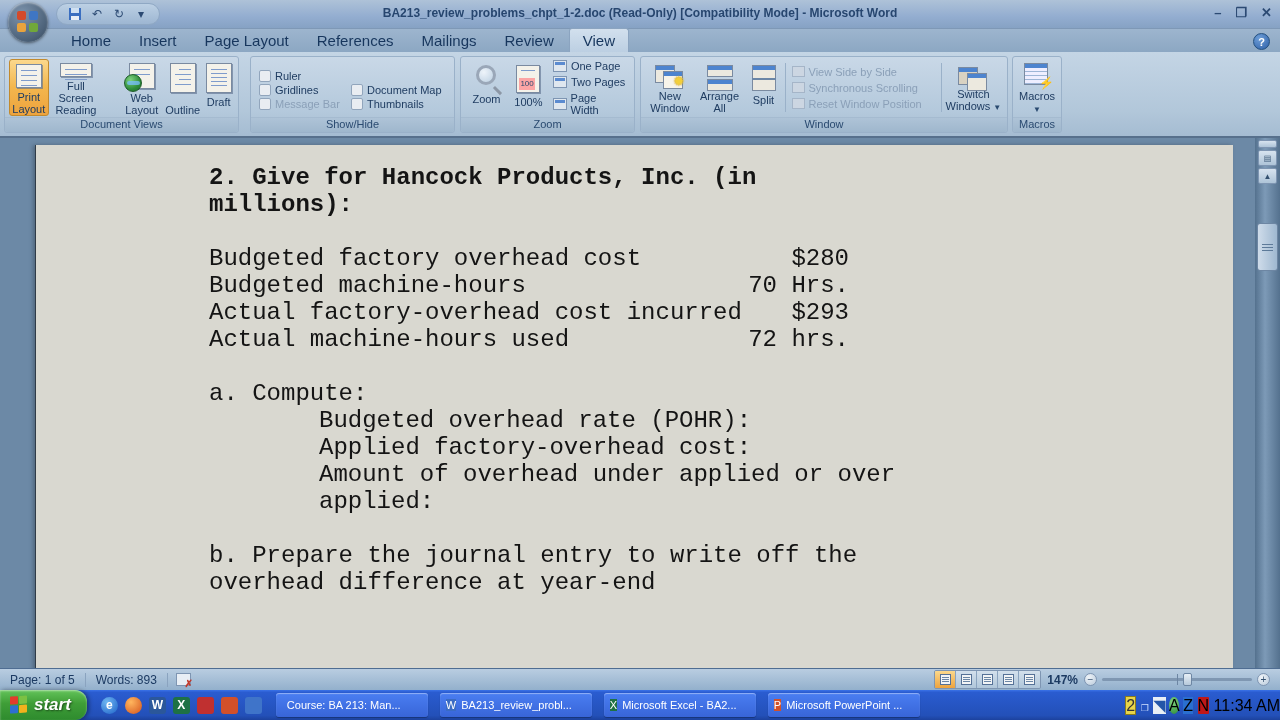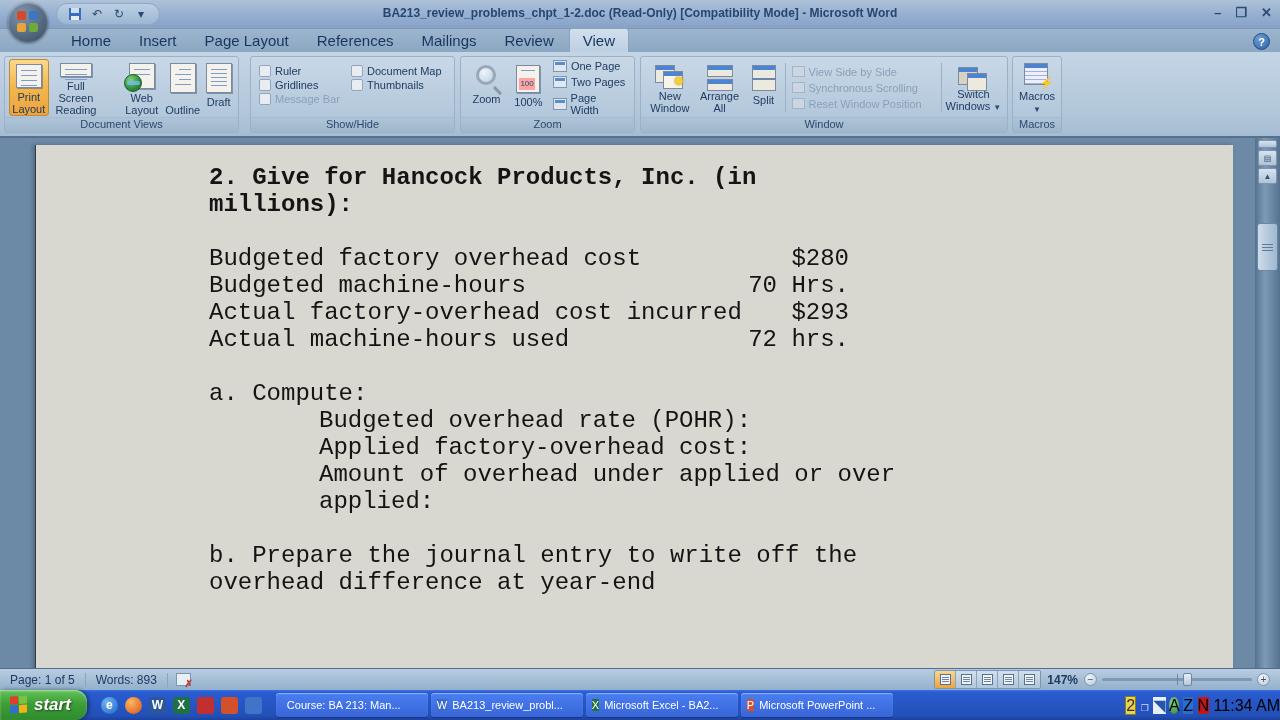--- a/index.html
+++ b/index.html
@@ -124,21 +124,21 @@
     background:linear-gradient(#63c45a 0%, #3f9e37 45%, #2e8b2e); border-radius:0 12px 12px 0;
     box-shadow:inset 0 1px 2px rgba(255,255,255,.5), 2px 0 4px rgba(0,0,0,.4);
     color:#fff; font-size:17px; font-weight:bold; font-style:italic; text-shadow:1px 1px 2px rgba(0,0,0,.5); }
   .winlogo { width:18px; height:18px; display:grid; grid-template-columns:8px 8px; grid-template-rows:8px 8px; gap:1px; transform:skewY(-4deg); }
   .winlogo i { border-radius:1px; }
   .winlogo i:nth-child(1){ background:#e23c2c; } .winlogo i:nth-child(2){ background:#7bc143; }
   .winlogo i:nth-child(3){ background:#2e6fd0; } .winlogo i:nth-child(4){ background:#f2b21d; }
   .quicklaunch { display:flex; align-items:center; gap:7px; padding:0 10px 0 14px; }
   .ql-icon { width:17px; height:17px; border-radius:3px; display:flex; align-items:center; justify-content:center;
     font-size:12px; font-weight:bold; color:#fff; }
-  .tb-buttons { display:flex; align-items:center; gap:3px; flex:1; padding-left:4px; }
+  .tb-buttons { display:flex; align-items:center; gap:12px; flex:1; padding-left:4px; }
   .tbtn { width:152px; height:24px; display:flex; align-items:center; gap:5px; padding:0 6px;
     background:linear-gradient(#4a7ef2,#3865d8); border-radius:3px; box-shadow:inset 0 1px 1px rgba(255,255,255,.4), 0 1px 1px rgba(0,0,0,.3);
     font-size:11px; color:#fff; white-space:nowrap; overflow:hidden; }
   .tbtn.active { background:linear-gradient(#1d3f96,#16googlecb; background:linear-gradient(#1d3f96,#162f74); box-shadow:inset 0 1px 3px rgba(0,0,0,.6); }
   .tb-ico { width:14px; height:14px; border-radius:2px; flex:none; display:flex; align-items:center; justify-content:center; font-size:10px; font-weight:bold; color:#fff; }
   .tray { display:flex; align-items:center; gap:5px; padding:0 8px 0 10px; height:30px;
     background:linear-gradient(#3a72e8,#2350b8); border-left:1px solid #1a3d92; box-shadow:inset 2px 0 3px rgba(0,0,0,.3); }
   .tray-ico { width:15px; height:15px; border-radius:2px; display:flex; align-items:center; justify-content:center; font-size:10px; font-weight:bold; color:#fff; }
   .clock { color:#fff; font-size:12px; padding-left:4px; white-space:nowrap; }
 </style>
@@ -229,21 +229,21 @@
               <span class="ln" style="top:17px"></span>
               <span class="ln" style="top:21px"></span>
             </span>
           <span class="blabel">Draft</span>
         </div>
       </div>
       <div class="glabel">Document Views</div>
     </div>
 
     <div class="rgroup" style="left:250px; width:205px;">
-      <div class="gbody" style="flex-direction:row; padding:4px 6px;">
+      <div class="gbody" style="flex-direction:row; padding:4px 6px;align-items:flex-end;">
         <div style="width:92px;">
           <div class="smallrow">
               <span class="checkbox"></span>
               <span>Ruler</span>
             </div>
           <div class="smallrow">
               <span class="checkbox"></span>
               <span>Gridlines</span>
             </div>
           <div class="smallrow disabled">

